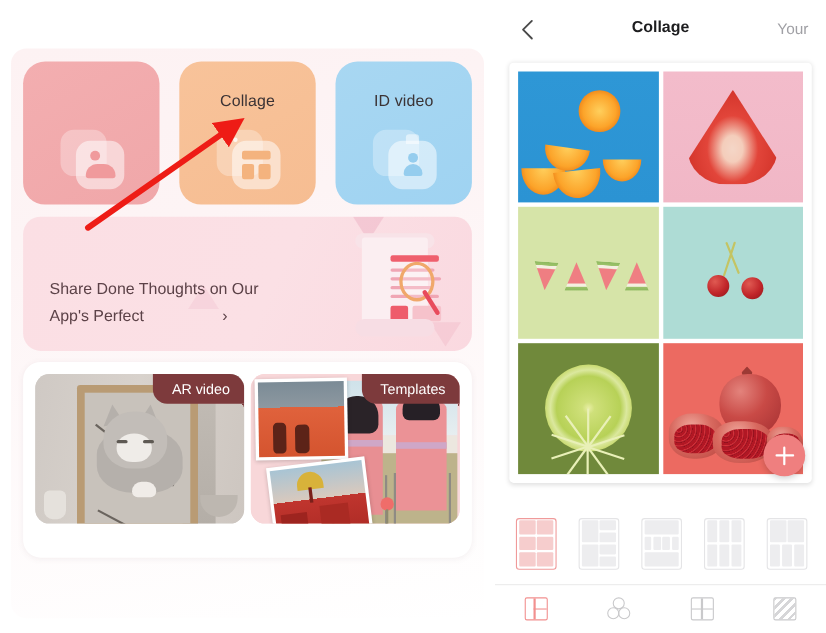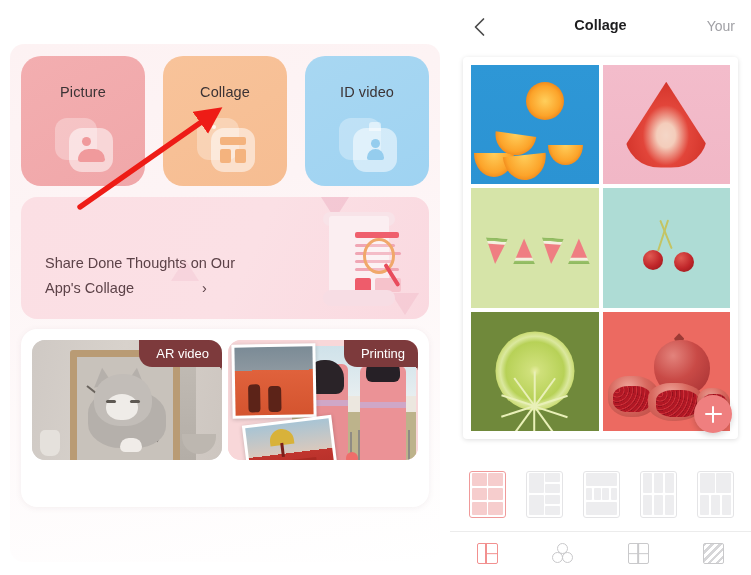--- a/index.html
+++ b/index.html
@@ -142,21 +142,21 @@
   #bottom-cards {
     position: absolute;
     left: 11px; top: 285px;
     width: 408px; height: 178px;
     background: #ffffff;
     border-radius: 16px;
     box-shadow: 0 1px 6px rgba(120,80,90,.08);
   }
   .bc {
     position: absolute; top: 11px;
-    width: 190px; height: 120px;
+    width: 190px; height: 136px;
     border-radius: 13px;
     overflow: hidden;
   }
   #bc-ar { left: 11px; background: #d9d5d1; }
   #bc-tpl { left: 207px; background: #f7d6d8; }
   .bc-tag {
     position: absolute; right: 0; top: 0;
     height: 27px;
     padding: 0 13px 0 17px;
     display: flex; align-items: center;
@@ -396,21 +396,20 @@
 <body>
 
 <div id="root">
 
   <div id="left-panel">
     <div id="left-scroll">
 
       <div id="feature-row">
 
         <div class="feature-card fc-picture">
-          <div class="fc-label">Picture</div>
           <div class="fc-art">
             <div class="glyph-back"></div>
             <div class="glyph-front"></div>
             <div class="pic-inner-mount">
               <div class="pic-head"></div>
               <div class="pic-hill"></div>
             </div>
           </div>
         </div>
 
@@ -444,21 +443,21 @@
         </div>
 
       </div>
 
       <div id="banner">
         <div class="bn-tri" style="left:300px; top:0px;"></div>
         <div class="bn-tri" style="left:150px; top:62px; transform:rotate(180deg); opacity:.5;"></div>
         <div class="bn-tri" style="left:370px; top:96px; opacity:.7;"></div>
 
         <div class="bn-sub1">Share Done Thoughts on Our</div>
-        <div class="bn-sub2">App's Collage</div>
+        <div class="bn-sub2">App's Perfect</div>
         <div class="bn-chev">›</div>
 
         <div class="bn-scroll">
           <div class="bn-roll-t"></div>
           <div class="bn-paper">
             <div class="bn-redbar"></div>
             <div class="bn-line" style="top:28px; width:40px;"></div>
             <div class="bn-line" style="top:36px; width:46px;"></div>
             <div class="bn-line" style="top:44px; width:38px;"></div>
             <div class="bn-line" style="top:52px; width:44px;"></div>
@@ -521,21 +520,21 @@
           </div>
           <div class="tp-snap2">
             <div class="im"></div>
             <div class="dome"></div>
             <div class="pole"></div>
             <div class="slab"></div>
             <div class="slab2"></div>
           </div>
           <div class="tp-rose"></div>
           <div class="tp-stem"></div>
-          <div class="bc-tag">Printing</div>
+          <div class="bc-tag">Templates</div>
         </div>
 
       </div>
     </div>
 
     <svg id="annot-arrow" viewBox="0 0 450 575">
       <defs>
         <marker id="ah" markerWidth="5" markerHeight="5" refX="2.2" refY="2.5" orient="auto">
           <path d="M0,0 L5,2.5 L0,5 z" fill="#ee1c16"></path>
         </marker>

